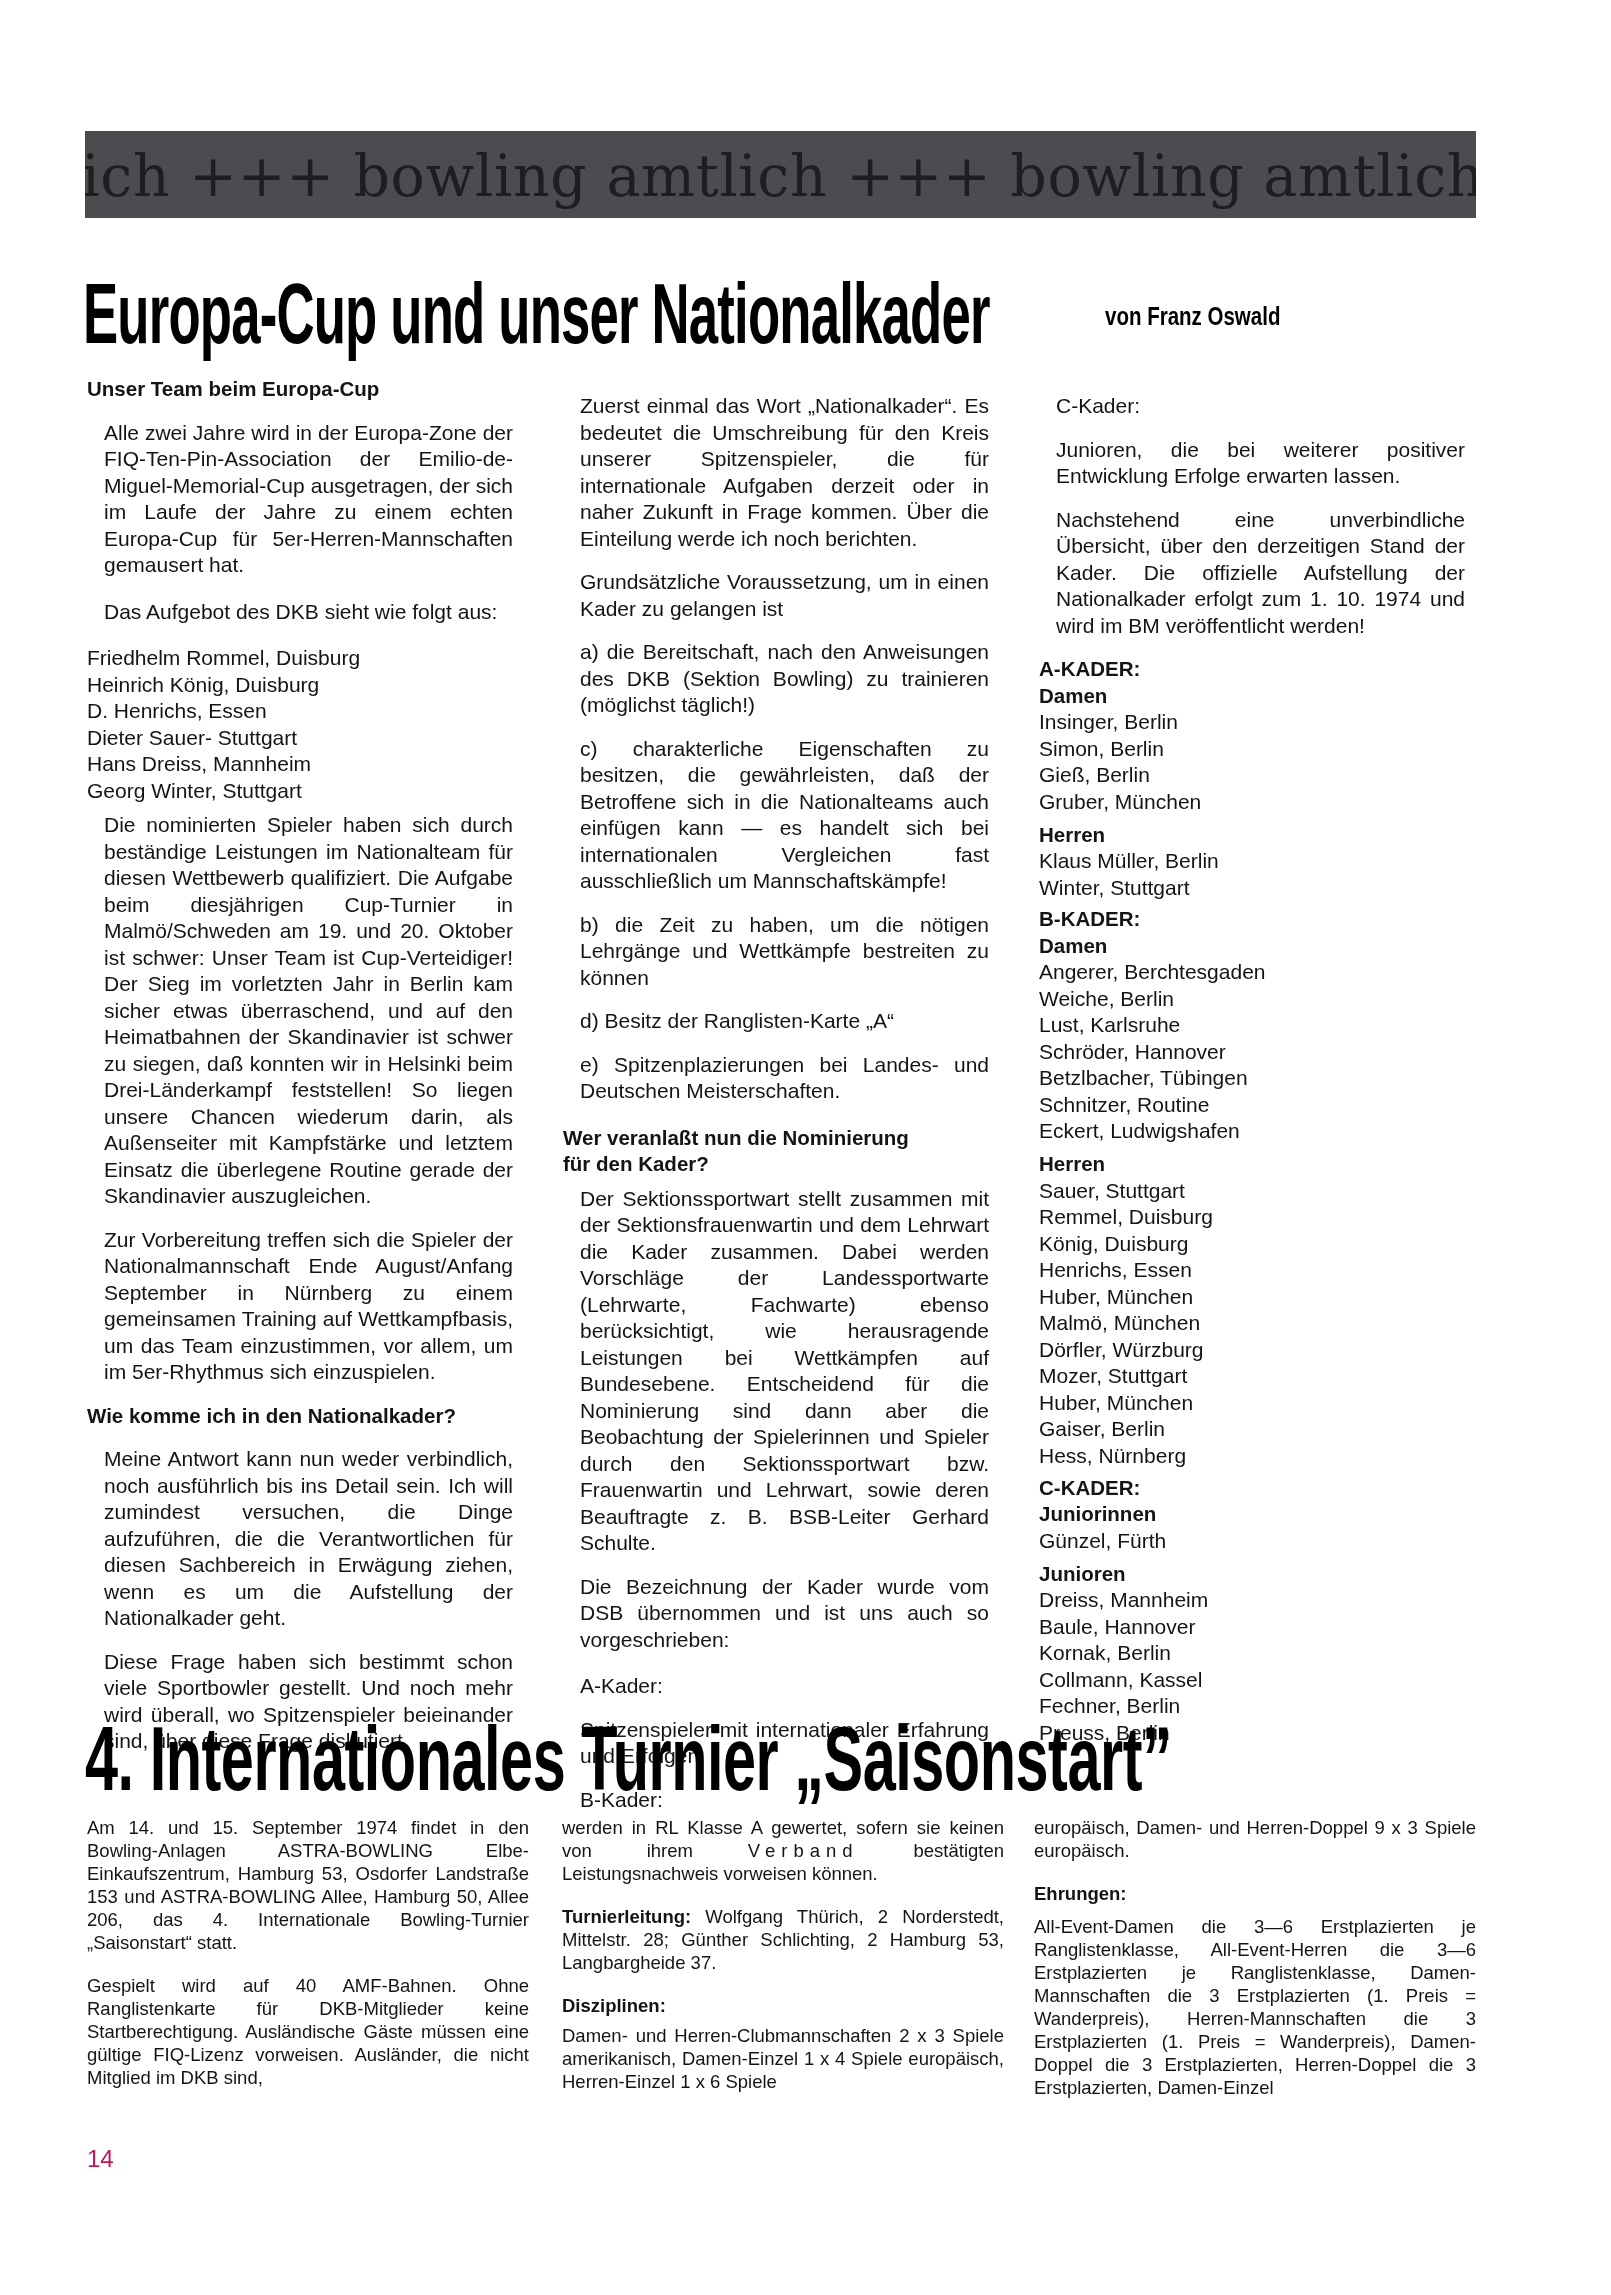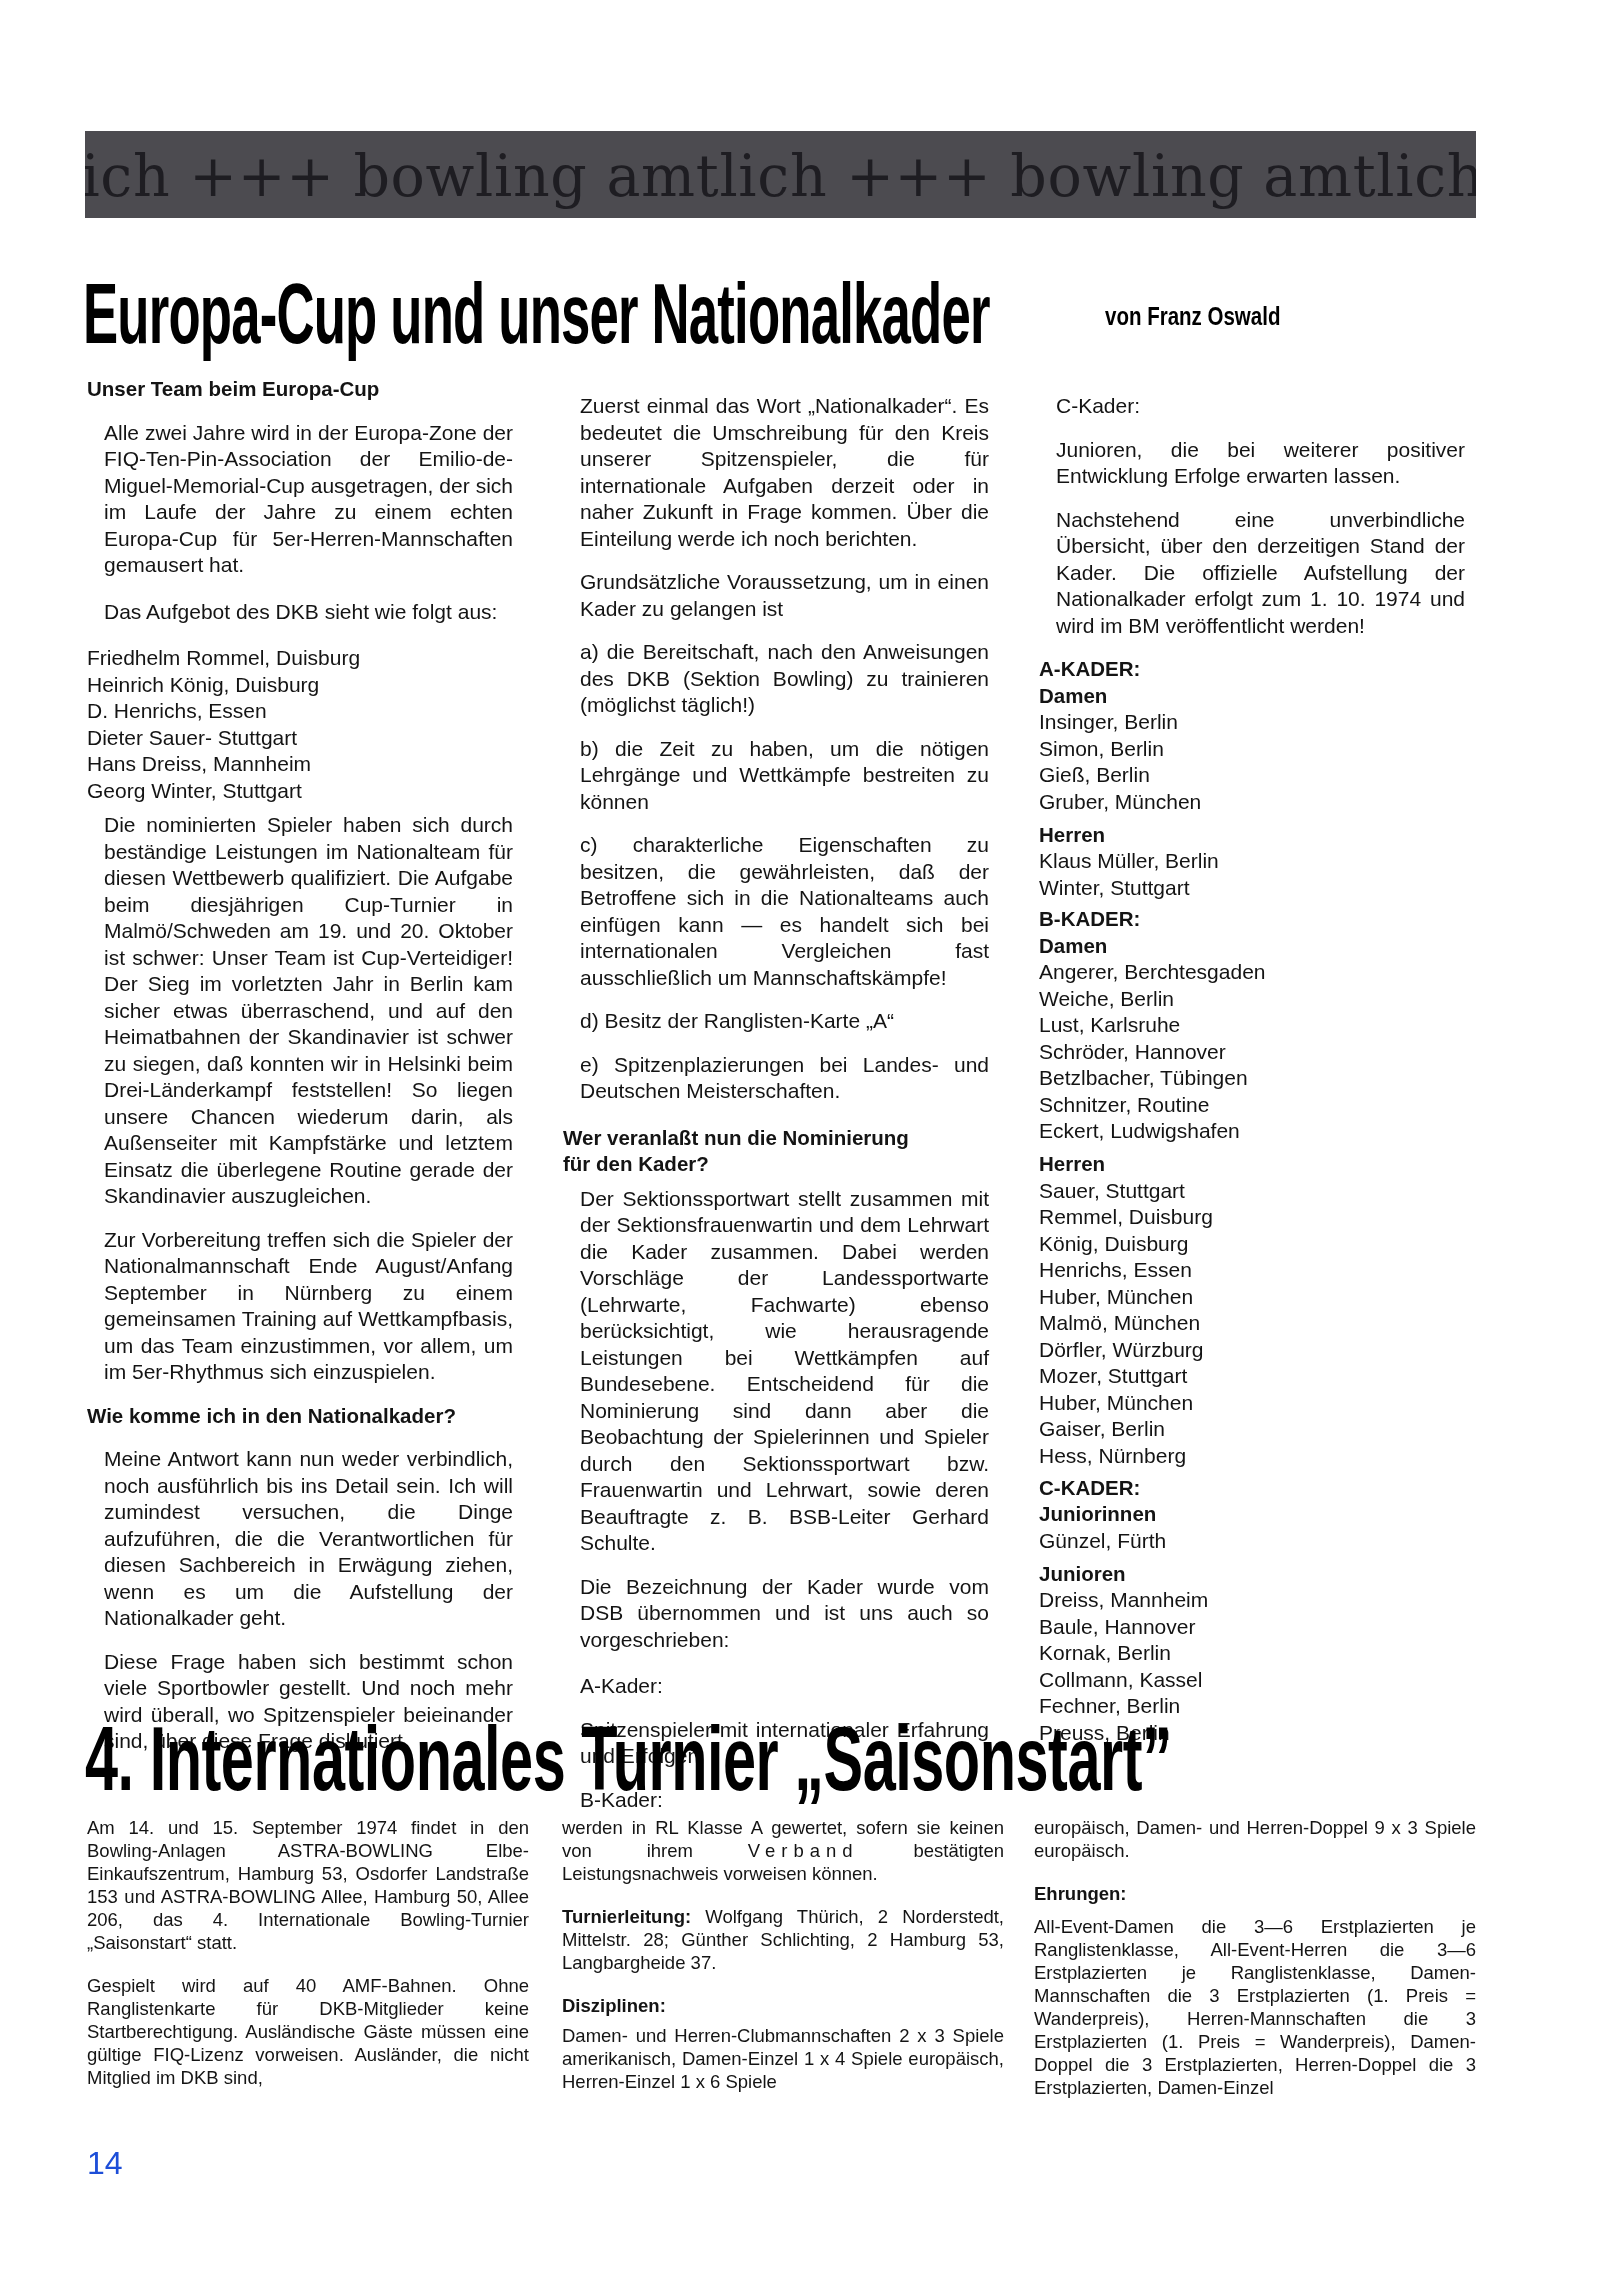--- a/index.html
+++ b/index.html
@@ -22,21 +22,21 @@
   .c3 .sub.gap { margin-top: 6.6px; }
   .title2 { position: absolute; left: 85px; top: 1714px; white-space: nowrap; font-family: "Liberation Sans", sans-serif; font-weight: bold; font-size: 90px; line-height: 1; transform: scaleX(0.66); transform-origin: left top; letter-spacing: -0.7px; color: #000; }
   .bcol { position: absolute; font-size: 18.5px; line-height: 23px; text-align: justify; }
   .bcol p { margin: 0; }
   .bcol .gap { margin-top: 20px; }
   .bcol h4 { margin: 0; font-size: 18.5px; font-weight: bold; line-height: 23px; }
   .b1 { left: 87px; top: 1816px; width: 442px; }
   .b2 { left: 562px; top: 1816px; width: 442px; }
   .b3 { left: 1034px; top: 1816px; width: 442px; }
   .spaced { letter-spacing: 6px; }
-  .pagenum { position: absolute; left: 87px; top: 2145px; font-size: 32px; color: #1d4ed8; }
+  .pagenum { position: absolute; left: 87px; top: 2145px; font-size: 24px; color: #be185d; }
 </style>
 </head>
 <body>
 
 <div class="banner">
   <div class="banner-text">lich +++ bowling amtlich +++ bowling amtlich +++ bo</div>
 </div>
 
 <div class="title1">Europa-Cup und unser Nationalkader</div>
 <div class="byline">von Franz Oswald</div>
@@ -57,22 +57,22 @@
   <p>Zur Vorbereitung treffen sich die Spieler der Nationalmannschaft Ende August/Anfang September in Nürnberg zu einem gemeinsamen Training auf Wettkampfbasis, um das Team einzustimmen, vor allem, um im 5er-Rhythmus sich einzuspielen.</p>
   <h3 class="gap">Wie komme ich in den Nationalkader?</h3>
   <p>Meine Antwort kann nun weder verbindlich, noch ausführlich bis ins Detail sein. Ich will zumindest versuchen, die Dinge aufzuführen, die die Verantwortlichen für diesen Sachbereich in Erwägung ziehen, wenn es um die Aufstellung der Nationalkader geht.</p>
   <p>Diese Frage haben sich bestimmt schon viele Sportbowler gestellt. Und noch mehr wird überall, wo Spitzenspieler beieinander sind, über diese Frage diskutiert.</p>
 </div>
 
 <div class="col c2">
   <p>Zuerst einmal das Wort „Nationalkader“. Es bedeutet die Umschreibung für den Kreis unserer Spitzenspieler, die für internationale Aufgaben derzeit oder in naher Zukunft in Frage kommen. Über die Einteilung werde ich noch berichten.</p>
   <p class="gap">Grundsätzliche Voraussetzung, um in einen Kader zu gelangen ist</p>
   <p class="gap">a) die Bereitschaft, nach den Anweisungen des DKB (Sektion Bowling) zu trainieren (möglichst täglich!)</p>
+  <p class="gap">c) charakterliche Eigenschaften zu besitzen, die gewährleisten, daß der Betroffene sich in die Nationalteams auch einfügen kann — es handelt sich bei internationalen Vergleichen fast ausschließlich um Mannschaftskämpfe!</p>
   <p class="gap">b) die Zeit zu haben, um die nötigen Lehrgänge und Wettkämpfe bestreiten zu können</p>
-  <p class="gap">c) charakterliche Eigenschaften zu besitzen, die gewährleisten, daß der Betroffene sich in die Nationalteams auch einfügen kann — es handelt sich bei internationalen Vergleichen fast ausschließlich um Mannschaftskämpfe!</p>
   <p class="gap">d) Besitz der Ranglisten-Karte „A“</p>
   <p class="gap">e) Spitzenplazierungen bei Landes- und Deutschen Meisterschaften.</p>
   <h3 class="biggap" style="text-align:left;width:371px">Wer veranlaßt nun die Nominierung für den Kader?</h3>
   <p class="gap">Der Sektionssportwart stellt zusammen mit der Sektionsfrauenwartin und dem Lehrwart die Kader zusammen. Dabei werden Vorschläge der Landessportwarte (Lehrwarte, Fachwarte) ebenso berücksichtigt, wie herausragende Leistungen bei Wettkämpfen auf Bundesebene. Entscheidend für die Nominierung sind dann aber die Beobachtung der Spielerinnen und Spieler durch den Sektionssportwart bzw. Frauenwartin und Lehrwart, sowie deren Beauftragte z. B. BSB-Leiter Gerhard Schulte.</p>
   <p class="gap">Die Bezeichnung der Kader wurde vom DSB übernommen und ist uns auch so vorgeschrieben:</p>
   <p class="biggap">A-Kader:</p>
   <p>Spitzenspieler mit internationaler Erfahrung und Erfolgen;</p>
   <p class="gap">B-Kader:</p>
 </div>
 

